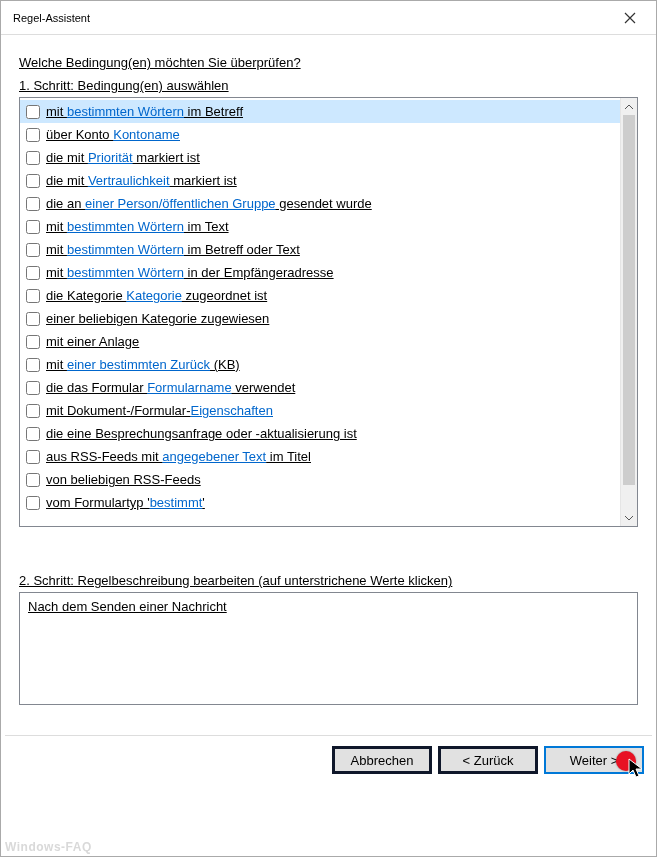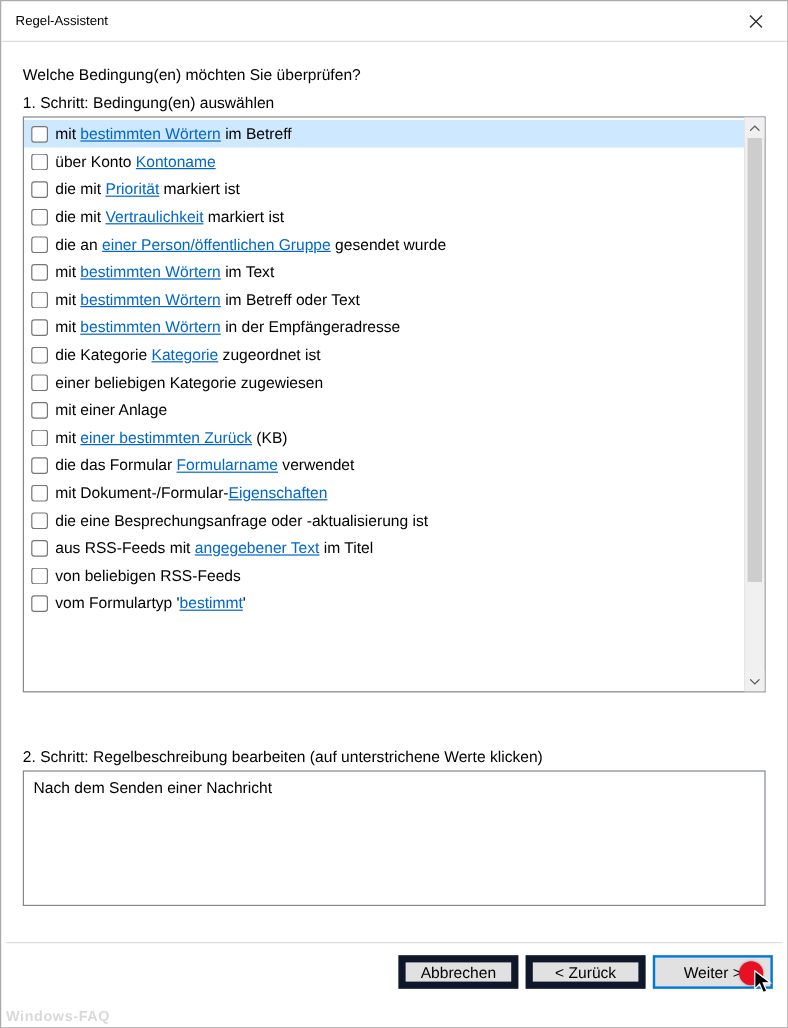--- a/index.html
+++ b/index.html
@@ -22,26 +22,26 @@
     padding: 0 6px 0 12px;
     border-bottom: 1px solid #ddd;
   }
   .titlebar .title { font-size: 11px; }
   .close {
     width: 40px; height: 28px;
     display: flex; align-items: center; justify-content: center;
     font-size: 16px; color: #333;
     cursor: default;
   }
-  .content { padding: 14px 18px 0 18px; }
+  .content { padding: 14px 18px 0 18px; text-decoration: underline; }
   .question { margin: 6px 0 8px 0; }
   .step-label { margin: 4px 0 4px 0; }
   .listbox {
     border: 1px solid #828790;
-    height: 480px;
+    height: 430px;
     position: relative;
     display: flex;
     background: #fff;
   }
   .listbox-inner {
     flex: 1;
     overflow: hidden;
     padding: 2px 0;
   }
   .row {
@@ -88,21 +88,21 @@
   .buttons {
     display: flex;
     gap: 6px;
     justify-content: flex-end;
     padding: 10px 12px 12px 12px;
   }
   .btn {
     height: 28px;
     min-width: 100px;
     padding: 0 12px;
-    border: 6px solid #0f172a;
+    border: 3px solid #0f172a;
     background: #e1e1e1;
     font: inherit;
     cursor: default;
     display: flex; align-items: center; justify-content: center;
   }
   .btn.default {
     border: 2px solid #0078d7;
     position: relative;
   }
   .cursor-marker {

